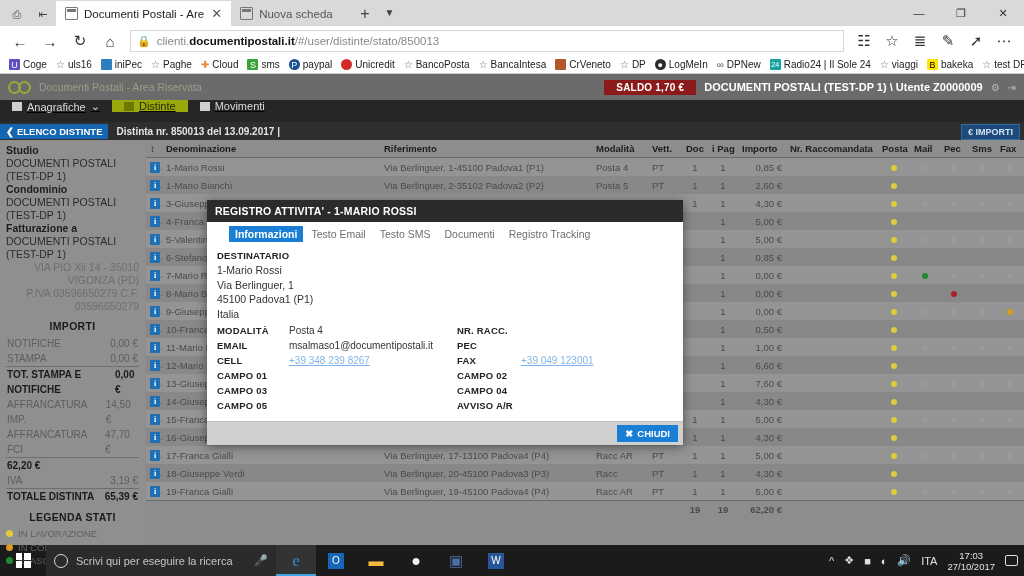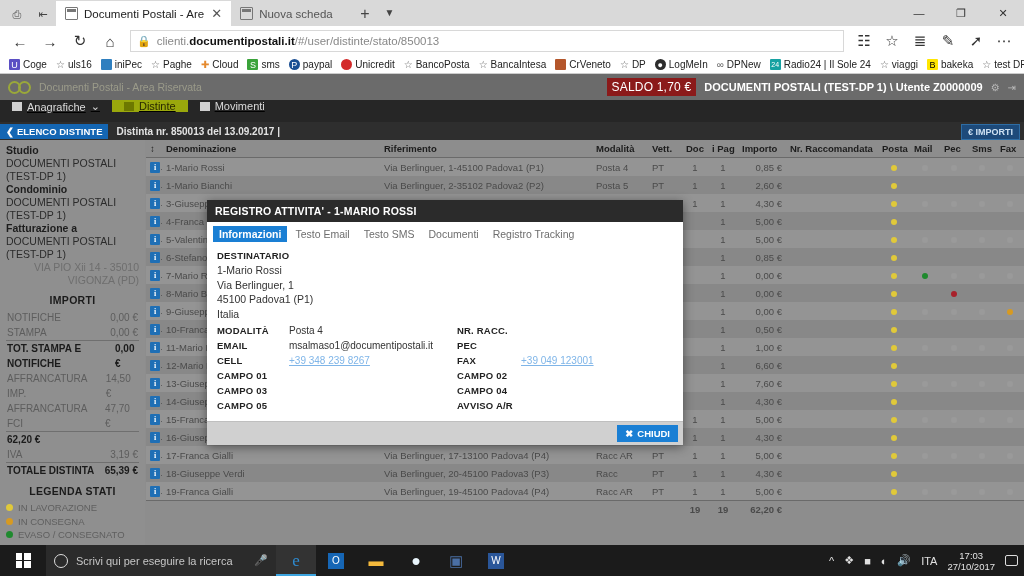--- a/index.html
+++ b/index.html
@@ -54,21 +54,21 @@
 
   
   .apphead {
     height:26px; background:#6b6b6b; display:flex; align-items:center; padding:0 8px; color:#c9d16a;
   }
   .logo { display:flex; align-items:center; gap:3px; margin-right:8px; }
   .logo span.c { width:13px; height:13px; border:2.5px solid #9aa83a; border-radius:50%; display:block; }
   .logo span.d { width:13px; height:13px; border:2.5px solid #9aa83a; border-radius:50%; display:block; margin-left:-6px; }
   .apphead .brand { font-size:10.5px; color:#9b9b8a; }
   .apphead .right { margin-left:auto; display:flex; align-items:center; gap:8px; }
-  .saldo { background:#8b1a1a; color:#fff; font-size:12px; font-weight:400; padding:2px 5px; letter-spacing:.2px; }
+  .saldo { background:#8b1a1a; color:#fff; font-size:10px; font-weight:700; padding:2px 12px; letter-spacing:.2px; }
   .user { color:#fff; font-size:11px; font-weight:700; }
   .headicon { color:#b9b9b9; font-size:10px; }
 
   
   .mainnav { height:22px; background:#262626; display:flex; align-items:flex-start;text-decoration:underline; }
   .navitem { display:flex; align-items:center; gap:5px; padding:0 12px; color:#d9d9d9; font-size:11px; }
   .navitem.active { background:#9aa80c; color:#2a2a00; }
   .navsq { width:10px; height:9px; background:#cfcfcf; display:inline-block; }
   .navitem.active .navsq { background:#6d7800; }
 
@@ -123,21 +123,21 @@
   .modal {
     position:absolute; left:62px; top:60px; width:476px;
     box-shadow:0 2px 10px rgba(0,0,0,.45); z-index:30;
   }
   .modal-head {
     background:#2b2b2b; color:#fff; font-size:10.5px; font-weight:700;
     padding:5px 8px; letter-spacing:.2px;
   }
   .modal-tabs { background:#fff; display:flex; gap:2px; padding:4px 6px 3px 6px; }
   .mtab { font-size:10.5px; color:#6d6d6d; padding:2px 6px; }
-  .mtab.active { background:#1a7fd4; color:#fff; font-weight:700; }
+  .mtab.active { background:#1a7fd4; color:#fff; font-weight:700;margin-left:16px; }
   .modal-body { background:#fff; padding:4px 10px 8px 10px; }
   .mb-label { font-size:9.5px; font-weight:700; color:#222; letter-spacing:.2px; line-height:14px; }
   .mb-text { font-size:10.5px; color:#333; line-height:14.5px; }
   .mb-grid { display:grid; grid-template-columns:72px 168px 64px 1fr; row-gap:0; margin-top:2px; }
   .mb-grid div { line-height:15px; }
   .mb-v { font-size:10px; color:#333; }
   .mb-link { font-size:10px; color:#7fb5e8; text-decoration:underline; }
   .modal-foot { background:#d0d0d0; padding:3px 5px; display:flex; justify-content:flex-end; border-top:1px solid #bfbfbf;}
   .chiudi { background:#1a7fd4; color:#fff; font-size:9.5px; font-weight:700; padding:3px 8px; display:flex; align-items:center; gap:4px; }
 
@@ -324,20 +324,21 @@
 <div class="body">
 
   <div class="sidebar">
     <div class="sb-label">Studio</div>
     <div class="sb-val">DOCUMENTI POSTALI (TEST-DP 1)</div>
     <div class="sb-label">Condominio</div>
     <div class="sb-val">DOCUMENTI POSTALI (TEST-DP 1)</div>
     <div class="sb-label">Fatturazione a</div>
     <div class="sb-val">DOCUMENTI POSTALI (TEST-DP 1)</div>
     <div class="sb-val dim">VIA PIO Xii 14 - 35010 VIGONZA (PD)</div>
+    <div class="sb-val dim">P.IVA 03596650279 C.F. 03596650279</div>
 
     <div class="sb-title">IMPORTI</div>
 
     <div class="amt">
         <span>NOTIFICHE</span>
         <span class="v">0,00 €</span>
       </div>
     <div class="amt">
         <span>STAMPA</span>
         <span class="v">0,00 €</span>

